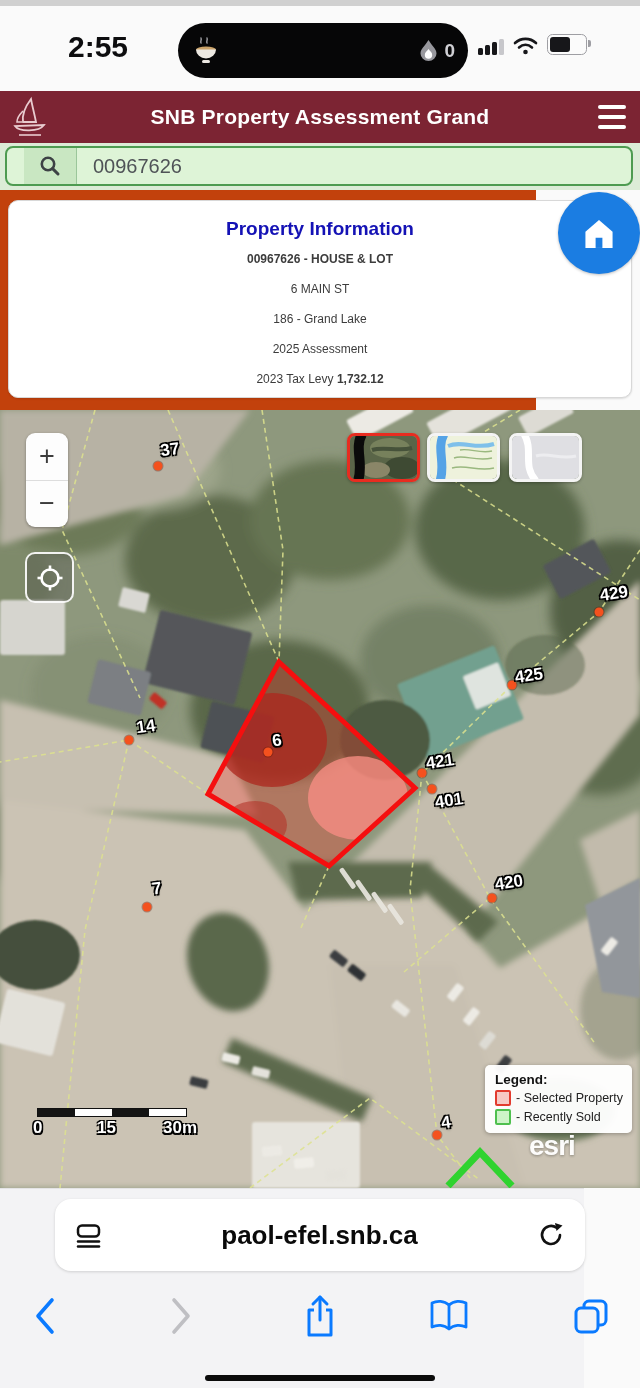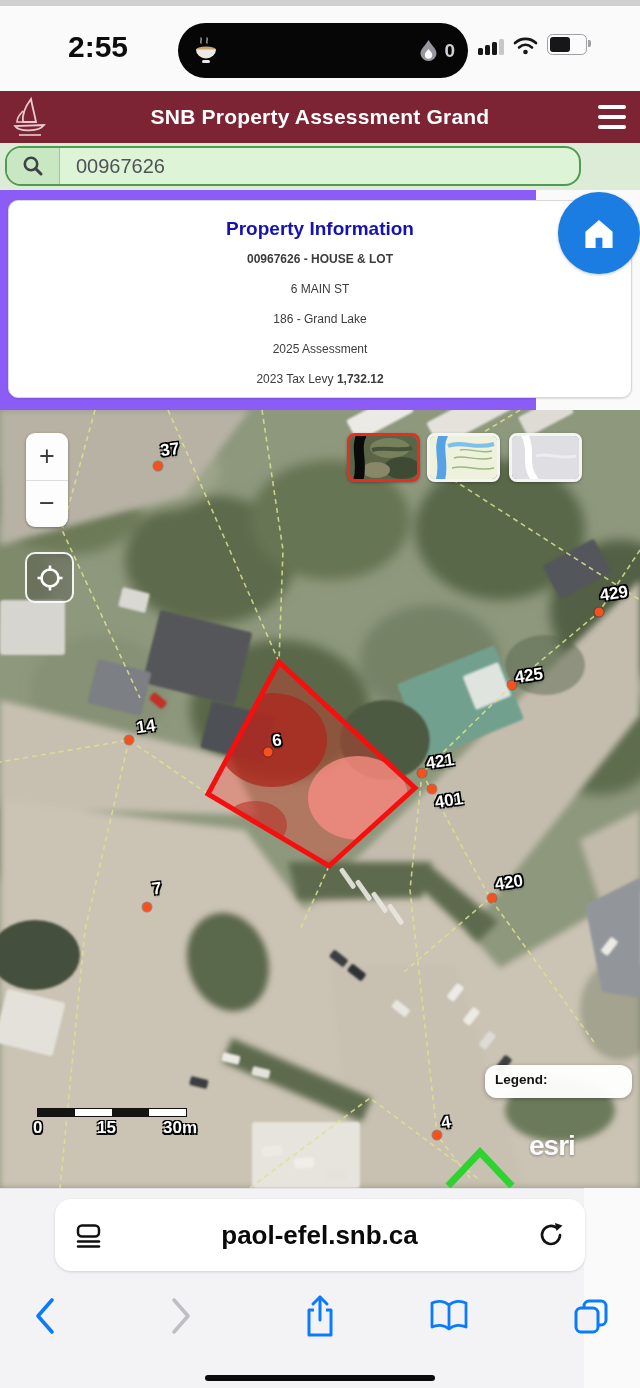--- a/index.html
+++ b/index.html
@@ -25,27 +25,27 @@
   
   #header{left:0;top:85px;width:640px;height:52px;background:#7c2433;border-bottom:2px solid #5d1a26;
           display:flex;align-items:center;}
   #header .title{position:absolute;left:0;right:0;text-align:center;color:#fff;font-size:21px;font-weight:700;letter-spacing:.2px;}
   #logo{position:absolute;left:9px;top:4px;}
   #hamburger{position:absolute;right:14px;top:14px;width:28px;height:24px;display:flex;flex-direction:column;justify-content:space-between;cursor:pointer;}
   #hamburger i{display:block;height:4px;border-radius:2px;background:#fff;}
 
   
   #searchstrip{left:0;top:137px;width:640px;height:47px;background:#dcecd7;}
-  #searchbar{left:5px;top:3px;width:576px;height:40px;box-sizing:border-box;border:2px solid #4e9b51;
-             border-radius:16px;background:#def4d7;display:flex;overflow:hidden;}
+  #searchbar{left:5px;top:3px;width:628px;height:40px;box-sizing:border-box;border:2px solid #4e9b51;
+             border-radius:8px;background:#def4d7;display:flex;overflow:hidden;padding-left:17px;}
   #searchicon-seg{width:52px;background:#c9e7c2;border-right:1px solid #9bc69a;display:flex;align-items:center;justify-content:center;}
   #searchval{flex:1;display:flex;align-items:center;padding-left:16px;font-size:20px;color:#4f5357;}
 
   
-  #cardzone{left:0;top:184px;width:536px;height:220px;background:#8b5cf6;}
+  #cardzone{left:0;top:184px;width:536px;height:220px;background:#c2410c;}
   #card{left:8px;top:10px;width:624px;height:198px;box-sizing:border-box;background:#fff;border:1px solid #d8d8d8;
         border-radius:10px;box-shadow:0 1px 2px rgba(0,0,0,.12);text-align:center;padding-top:13px;}
   #card .l{line-height:30px;font-size:12px;color:#3c3c3c;}
   #card .t{color:#1412b5;font-weight:700;font-size:19px;}
   #card .b{font-weight:700;}
   #homebtn{left:558px;top:186px;width:82px;height:82px;border-radius:50%;background:#1b7de2;
            display:flex;align-items:center;justify-content:center;box-shadow:0 1px 3px rgba(0,0,0,.25);cursor:pointer;}
 
   
   #map{left:0;top:404px;width:640px;height:778px;background:#8e987d;overflow:hidden;}
@@ -69,21 +69,21 @@
   #maptooltip{left:287px;top:83px;width:330px;height:44px;background:#f7f3a4;border:1px solid #d9d37e;border-radius:4px;
               box-shadow:0 2px 5px rgba(0,0,0,.3);display:flex;align-items:center;justify-content:center;
               font-size:17px;font-weight:700;color:#3a3a3a;z-index:7;}
   #scalebar{left:37px;top:698px;z-index:6;}
   #scalebar .bar{display:flex;width:148px;height:7px;border:1px solid #111;}
   #scalebar .bar i{flex:1;}
   #scalebar .bar i:nth-child(odd){background:#141414;}
   #scalebar .bar i:nth-child(even){background:#fff;}
   .sclbl{position:absolute;top:10px;font-size:17px;font-weight:700;color:#fff;
          text-shadow:-1.5px -1.5px 0 #000,1.5px -1.5px 0 #000,-1.5px 1.5px 0 #000,1.5px 1.5px 0 #000;}
-  #legend{left:485px;top:655px;width:147px;box-sizing:border-box;background:rgba(255,255,255,.96);border-radius:12px;
+  #legend{left:485px;top:655px;width:147px;box-sizing:border-box;background:rgba(255,255,255,.96);border-radius:5px;
           box-shadow:0 1px 4px rgba(0,0,0,.3);padding:7px 6px 8px 10px;z-index:6;}
   #legend .lt{font-size:13.5px;font-weight:700;color:#111;margin-bottom:3px;}
   #legend .row{display:flex;align-items:center;gap:5px;font-size:12.5px;color:#222;margin-top:3px;}
   #legend .sw{width:12px;height:12px;border-radius:2px;flex:0 0 auto;}
   #esri{left:529px;top:720px;font-size:28px;font-weight:700;color:#fff;opacity:.95;letter-spacing:-1px;
         text-shadow:0 1px 3px rgba(0,0,0,.35);z-index:6;}
 
   
   #safari{left:0;top:1182px;width:584px;height:206px;background:#f3f3f5;border-top:1px solid rgba(0,0,0,.06);}
   #urlbar{left:55px;top:10px;width:530px;height:72px;background:#fff;border-radius:16px;
@@ -374,20 +374,30 @@
           <i></i>
           <i></i>
         </div>
       <span class="sclbl" style="left:-4px">0</span>
       <span class="sclbl" style="left:60px">15</span>
       <span class="sclbl" style="left:126px">30m</span>
     </div>
 
     <div id="legend" class="abs">
       <div class="lt">Legend:</div>
+      <div id="legend-items">
+          <div class="row">
+            <span class="sw" style="border: 2px solid rgb(226, 59, 46); background: rgb(247, 201, 196);"></span>
+            <span>- Selected Property</span>
+          </div>
+          <div class="row">
+            <span class="sw" style="border: 2px solid rgb(79, 192, 79); background: rgb(205, 244, 200);"></span>
+            <span>- Recently Sold</span>
+          </div>
+        </div>
     </div>
 
     <div id="esri" class="abs">esri</div>
   </div>
 
   <div id="safari" class="abs">
     <div id="urlbar" class="abs">
       <svg width="27" height="27" viewBox="0 0 27 27">
         <rect x="3" y="3.5" width="21" height="11" rx="4" fill="none" stroke="#111" stroke-width="2.5"></rect>
         <line x1="3" y1="19.5" x2="24" y2="19.5" stroke="#111" stroke-width="2.5" stroke-linecap="round"></line>

